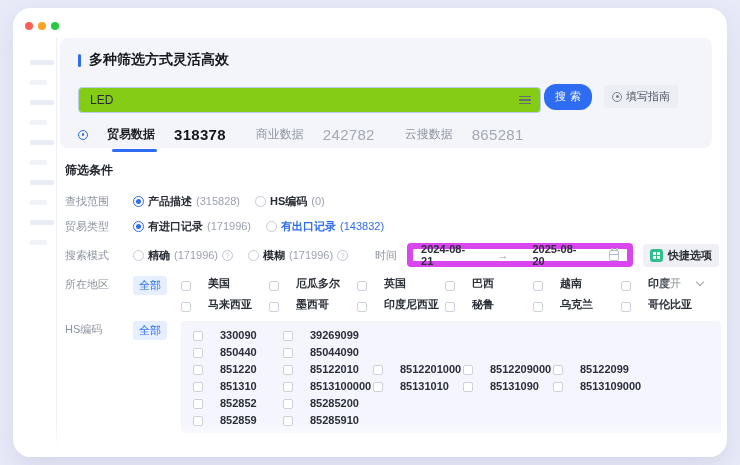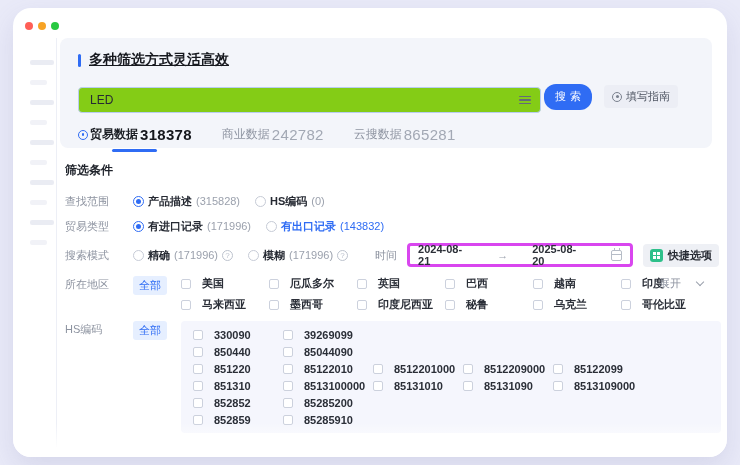--- a/index.html
+++ b/index.html
@@ -28,21 +28,21 @@
 
   .content { position:absolute; left:44px; top:0; right:0; bottom:0; }
 
   
   .top-panel {
     margin:30px 15px 0 3px; height:110px; background:#f3f5fa;
     border-radius:8px; padding:13px 0 0 18px; position:relative;
   }
   .ptitle { display:flex; align-items:center; gap:8px; }
   .ptitle .bar { width:3px; height:13px; background:#2f6cf4; border-radius:2px; }
-  .ptitle .txt { font-size:14px; font-weight:bold; color:#17191f;text-decoration:underline; }
+  .ptitle .txt { font-size:14px; font-weight:bold; color:#17191f; }
 
   .search-row { display:flex; align-items:center; margin-top:11px; }
   .search-box {
     width:463px; height:26px; background:#84cc16; border:1px solid #b9cdf0;
     border-radius:4px; display:flex; align-items:center; padding:0 9px 0 11px;margin-top:7px;
   }
   .search-box input {
     flex:1; border:none; outline:none; font-size:12px; color:#272b33;
     font-family:inherit; background:transparent;
   }
@@ -53,21 +53,21 @@
     border:none; border-radius:12px; font-size:11px; letter-spacing:4px;
     padding-left:4px; font-family:inherit; cursor:pointer;
   }
   .guide { margin-left:12px; display:flex; align-items:center; gap:4px;
     background:#eceef5; border-radius:4px; padding:4px 8px; }
   .guide .gi { width:10px; height:10px; border:1px solid #7a818e; border-radius:50%; position:relative; }
   .guide .gi::after { content:""; position:absolute; left:2.5px; top:2.5px; width:3px; height:3px; background:#7a818e; border-radius:50%; }
   .guide .gt { font-size:11px; color:#4e5562; }
 
   .tabs { display:flex; gap:30px; margin-top:13px; }
-  .tab { display:flex; align-items:flex-start; gap:2px; position:relative; padding-bottom:9px; cursor:pointer; }
+  .tab { display:flex; align-items:flex-start; gap:19px; position:relative; padding-bottom:9px; cursor:pointer; }
   .tabicon { width:10px; height:10px; border:1.5px solid #2f6cf4; border-radius:50%; position:relative; align-self:center; }
   .tabicon::after { content:""; position:absolute; left:2.5px; top:2.5px; width:2.5px; height:2.5px; background:#2f6cf4; border-radius:50%; }
   .tab .tl { font-size:12px; font-weight:bold; color:#1b1e24; }
   .tab .tc { font-size:15px; font-weight:bold; color:#15171c; letter-spacing:.3px; }
   .tab.inactive .tl { color:#8f95a2; font-weight:normal; }
   .tab.inactive .tc { color:#a2a8b4; font-weight:normal; }
   .tab.active::after { content:""; position:absolute; left:34px; bottom:0; width:45px; height:3px; background:#2f6cf4; border-radius:2px; }
 
   
   .section-title { margin:14px 0 0 8px; font-size:12px; font-weight:bold; color:#20242c; }
@@ -81,38 +81,38 @@
   .radio.sel { border-color:#2f6cf4; position:relative; }
   .radio.sel::after { content:""; position:absolute; left:2px; top:2px; width:5px; height:5px; background:#2f6cf4; border-radius:50%; }
   .optname { color:#262a33; font-weight:bold; }
   .optcount { color:#9ba1ad; }
   .opt.linkblue .optname, .opt.linkblue .optcount { color:#2f6cf4; }
   .info { width:11px; height:11px; border:1px solid #bcc2cd; border-radius:50%; color:#bcc2cd;
     font-size:8px; line-height:9px; text-align:center; flex:none; }
   .info::after{ content:"?"; }
 
   .time-label { color:#8d93a0; margin:0 10px 0 12px; }
-  .date-input { width:226px; height:24px; border:3px solid #d946ef; border-radius:4px; background:#fff;
+  .date-input { width:226px; height:24px; border:6px solid #d946ef; border-radius:4px; background:#fff;
     display:flex; align-items:center; padding:0 8px; gap:24px; }
   .date-input .d { color:#2c3038; font-weight:bold; font-size:11px; }
   .date-input .sep { color:#9aa0ac; }
   .cal { margin-left:auto; width:11px; height:11px; border:1px solid #b6bcc7; border-radius:2px; position:relative; }
   .cal::before { content:""; position:absolute; top:-3px; left:1.5px; width:1.5px; height:3px; background:#b6bcc7; box-shadow:5px 0 #b6bcc7; }
   .cal::after { content:""; position:absolute; top:3px; left:0; right:0; height:1px; background:#b6bcc7; }
   .quick { margin-left:10px; display:flex; align-items:center; gap:5px; background:#eef0f5;
     border-radius:4px; padding:4px 7px; cursor:pointer;justify-content:space-between; }
   .quick .qi { width:13px; height:13px; background:#2ec08a; border-radius:3px; position:relative; }
   .quick .qi::after { content:""; position:absolute; left:3px; top:3px; width:3px; height:3px; background:#fff;
     box-shadow:4px 0 #fff, 0 4px #fff, 4px 4px #fff; }
   .quick .qt { color:#262a33; font-size:11px; font-weight:bold; }
 
   .tag-all { background:#e6efff; color:#2f6cf4; border-radius:3px; padding:2px 6px;
     margin-right:14px; flex:none; cursor:pointer; align-self:flex-start; }
   .cgrid { display:grid; grid-template-columns:repeat(6, 88px); row-gap:6px; }
-  .opt-check { display:flex; align-items:center; gap:11px; cursor:pointer; }
+  .opt-check { display:flex; align-items:flex-end; gap:17px; cursor:pointer; }
   .cb { width:10px; height:10px; border:1px solid #ccd1dd; border-radius:2px; background:#fff; flex:none; }
   .ck-label { color:#2b2f38; font-weight:bold; }
   .expand { position:absolute; right:24px; top:0; color:#8d93a0; display:flex; align-items:center; gap:16px; cursor:pointer; }
   .chev { width:6px; height:6px; border-right:1px solid #9aa0ac; border-bottom:1px solid #9aa0ac;
     transform:rotate(45deg); margin-top:-3px; }
   .region-row { position:relative; }
 
   .hs-wrap { flex:1; }
   .hs-panel { background:#f5f6fd; border-radius:4px; width:540px; padding:5px 0 5px 12px; }
   .hs-row { display:grid; grid-template-columns:repeat(5, 90px); height:17px; align-items:center; }

